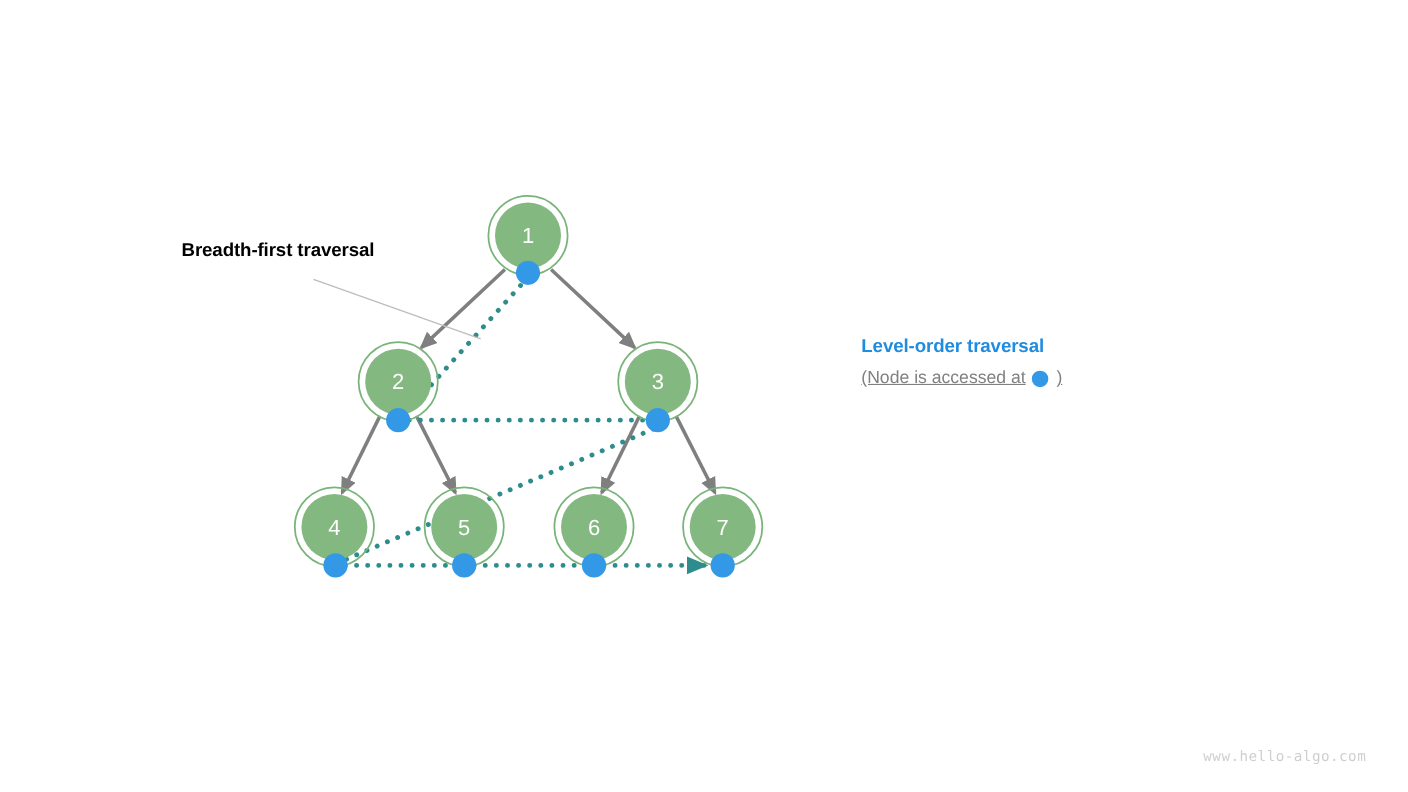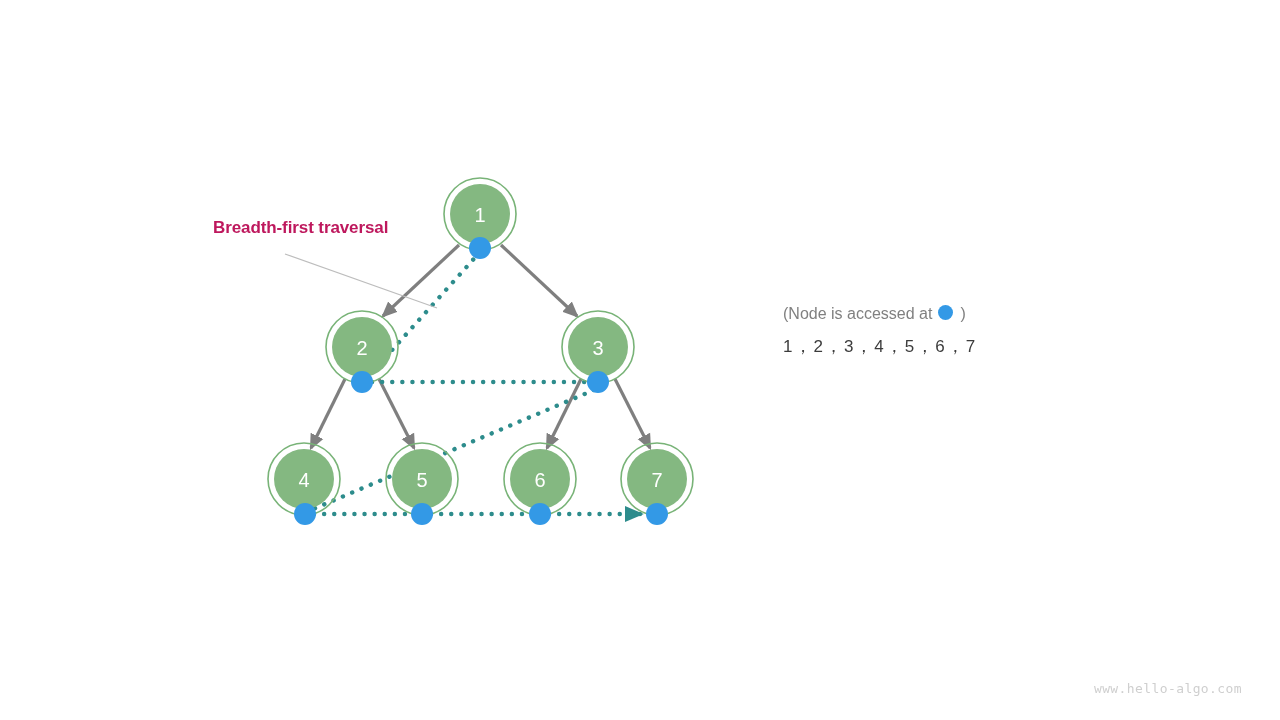--- a/index.html
+++ b/index.html
@@ -27,44 +27,45 @@
     fill: #ffffff;
     text-anchor: middle;
     dominant-baseline: central;
   }
   .bfs-caption {
     position: absolute;
     left: 165px;
     top: 218px;
     font-size: 17px;
     font-weight: bold;
-    color: #be185d;
+    color: #000000;
     white-space: nowrap;
     letter-spacing: -0.1px;
-    margin-left: 48px;
   }
   .legend {
     position: absolute;
     left: 783px;
     top: 305px;
     width: 340px;
   }
   .legend-title {
     font-size: 17px;
     font-weight: bold;
     color: #1f8ce0;
     margin: 0 0 10px 0;
     letter-spacing: -0.1px;
   }
   .legend-sub {
     font-size: 16px;
     color: #808080;
     margin: 0 0 12px 0;
     display: flex;
+    align-items: center;
     white-space: nowrap;
+    text-decoration: underline;
   }
   .legend-sub .dot-inline {
     display: inline-block;
     width: 15px;
     height: 15px;
     border-radius: 50%;
     background: #3399e6;
     margin: 0 7px 0 6px;
     flex: none;
   }
@@ -164,21 +165,21 @@
     <circle cx="305" cy="514" r="11" fill="#3399e6"></circle>
     <circle cx="422" cy="514" r="11" fill="#3399e6"></circle>
     <circle cx="540" cy="514" r="11" fill="#3399e6"></circle>
     <circle cx="657" cy="514" r="11" fill="#3399e6"></circle>
   </g>
 </svg>
 
 <div class="bfs-caption">Breadth-first traversal</div>
 
 <div class="legend">
+  <p class="legend-title">Level-order traversal</p>
   <p class="legend-sub">
     <span>(Node is accessed at</span>
     <span class="dot-inline"></span>
     <span>)</span>
   </p>
-  <p class="legend-seq">1，2，3，4，5，6，7</p>
 </div>
 
 <div class="watermark">www.hello-algo.com</div>
 
 </body></html>

